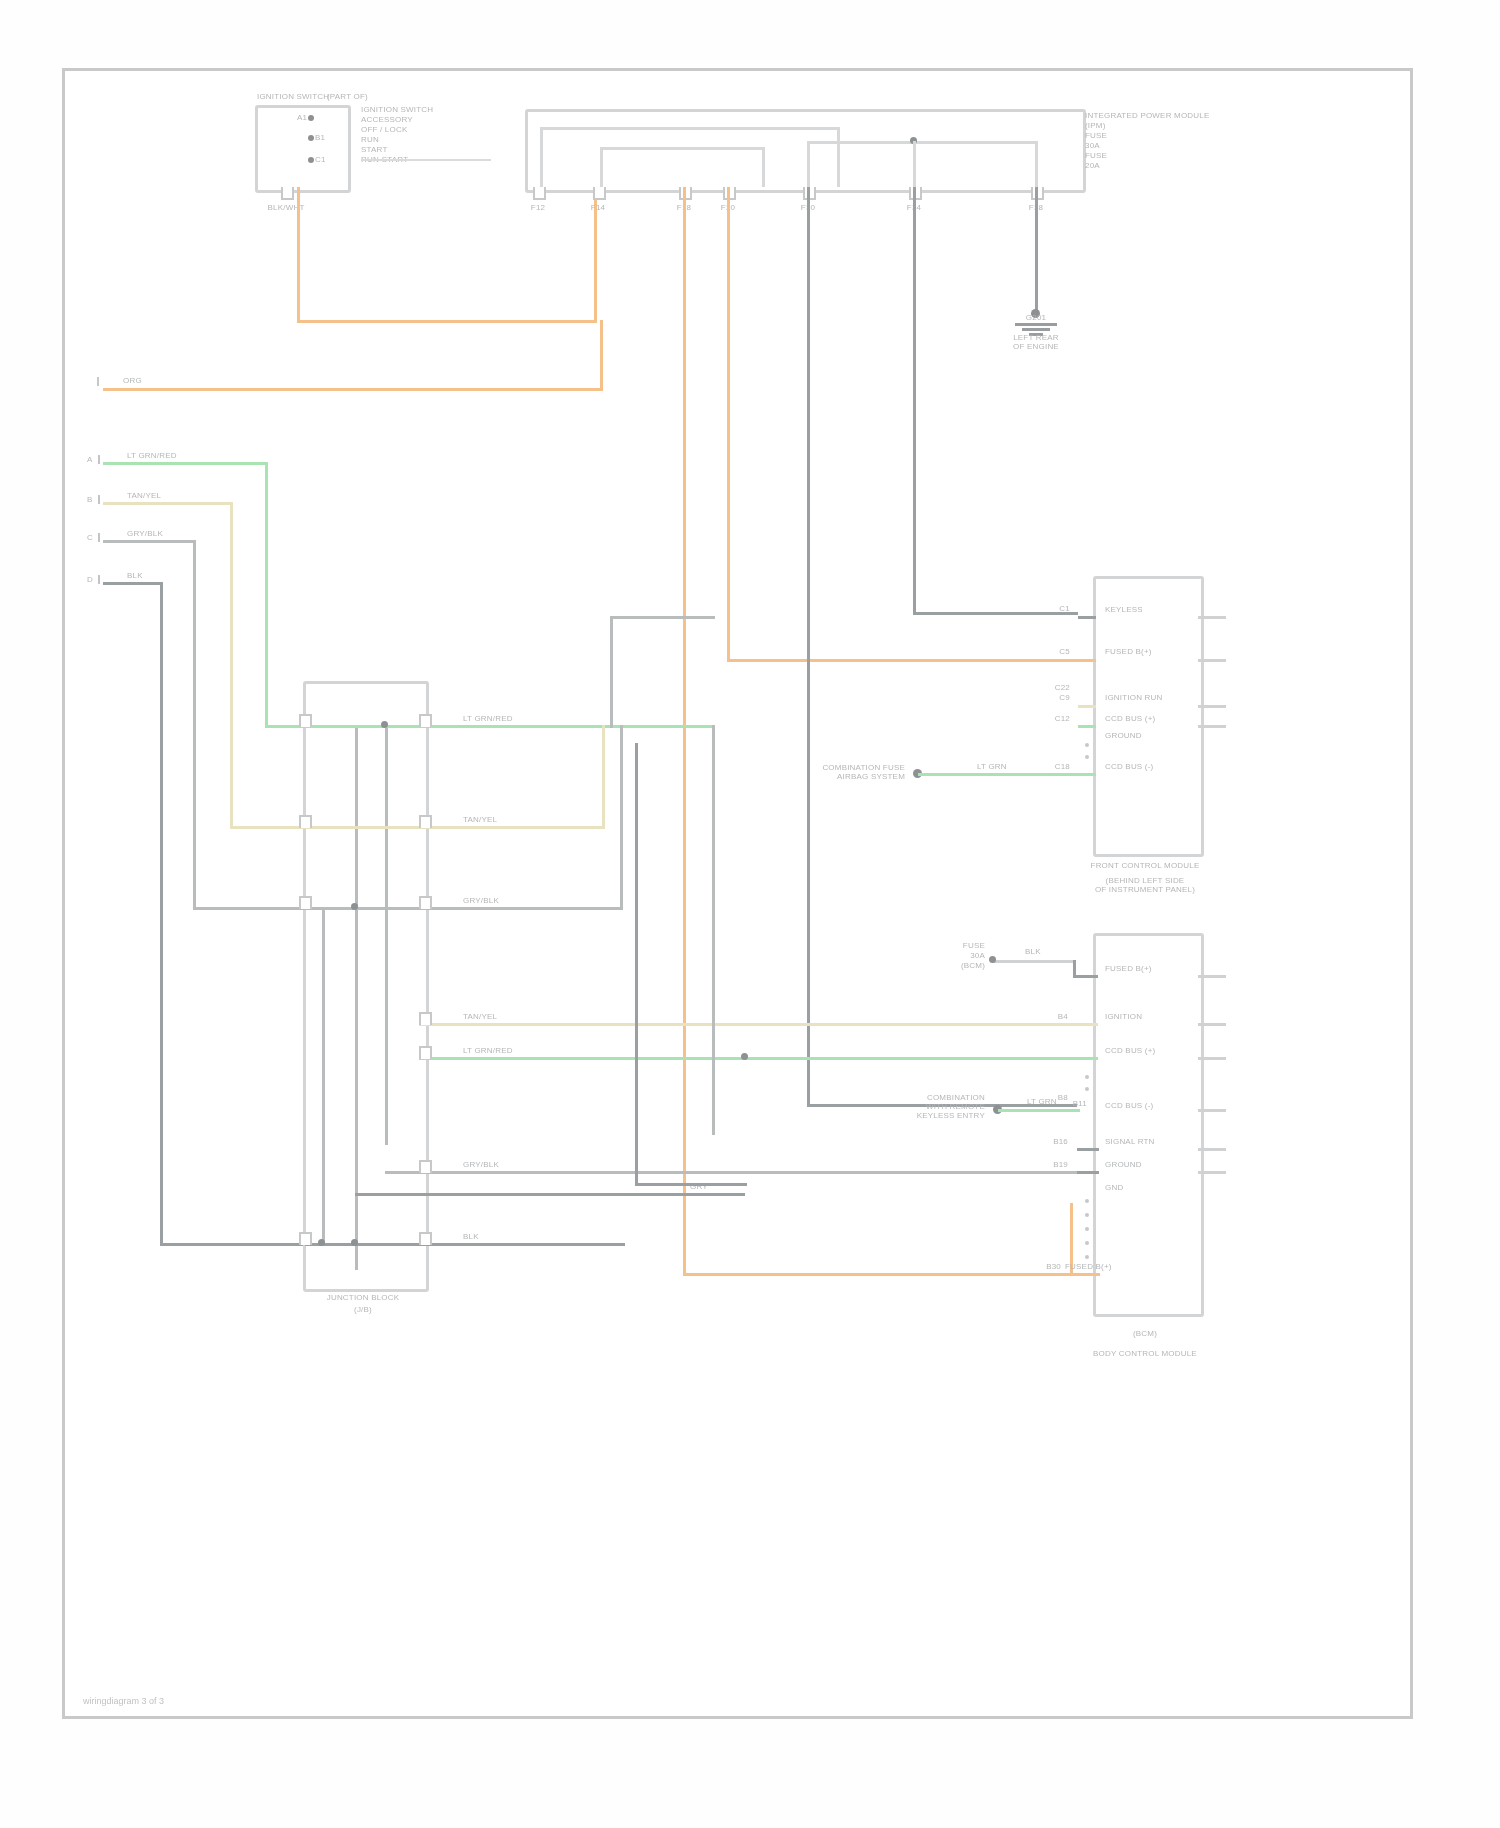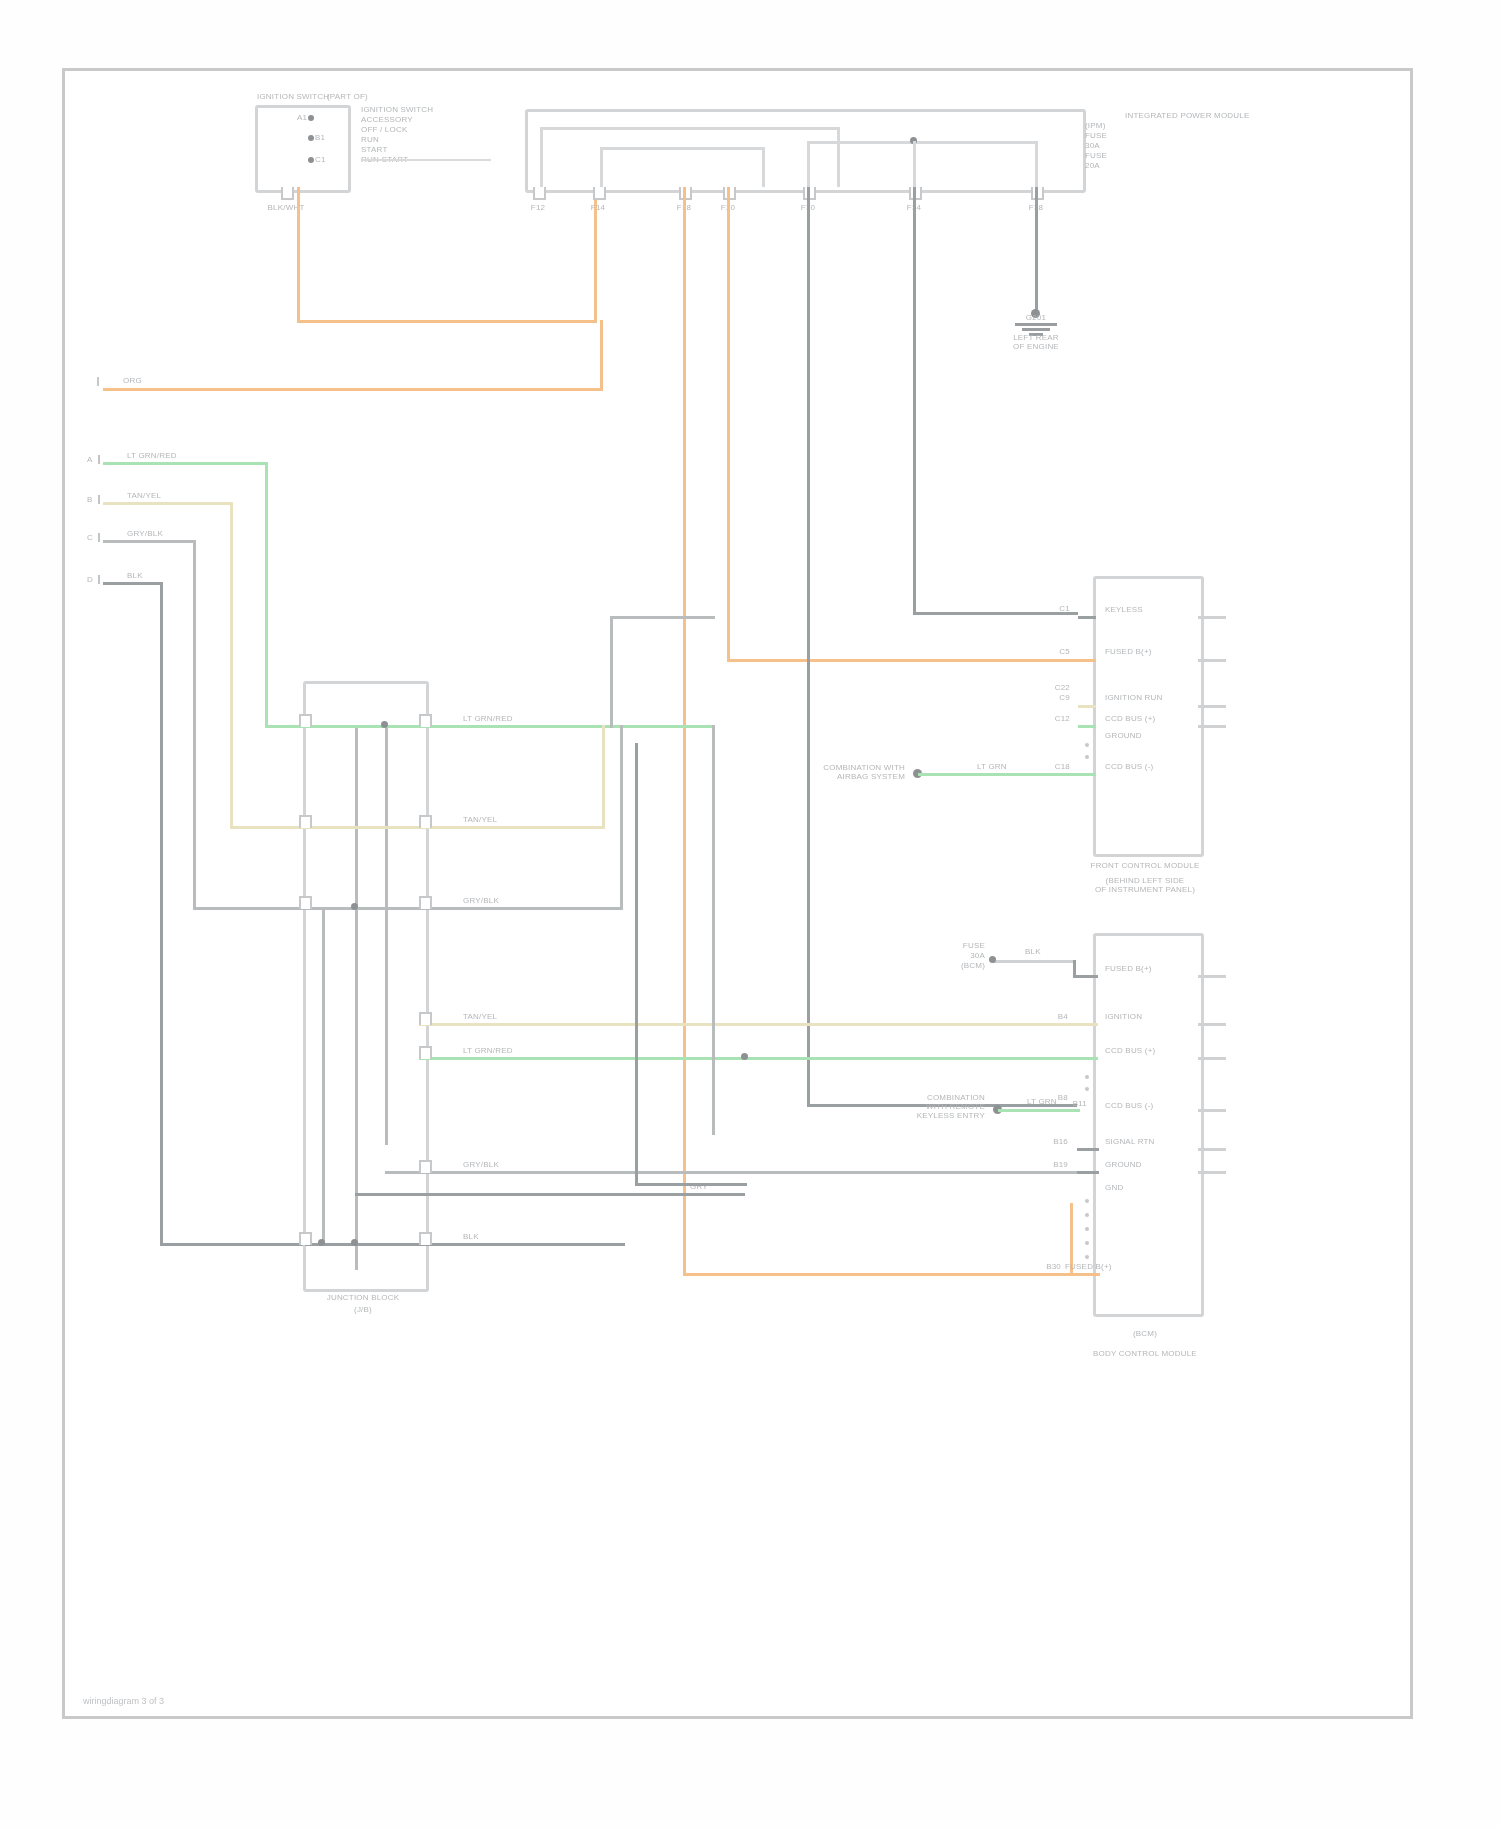--- a/index.html
+++ b/index.html
@@ -60,21 +60,21 @@
     <div class="wire h w-org" style="left:232px;top:249px;width:300px;"></div>
     <div class="wire v w-org" style="left:529px;top:118px;height:134px;"></div>
 
     <div class="wire v w-org" style="left:232px;top:249px;height:0px;"></div>
     <div class="wire h w-org" style="left:38px;top:317px;width:500px;"></div>
     <div class="wire v w-org" style="left:535px;top:249px;height:70px;"></div>
     <div class="pin" style="left:32px;top:306px;height:9px;border:none;border-left:2px solid #c6c8ca;width:0;"></div>
     <div class="lbl" style="left:58px;top:305px;">ORG</div>
 
     <div class="box" style="left:460px;top:38px;width:555px;height:78px;"></div>
-    <div class="lbl" style="left:1020px;top:40px;width:120px;margin-left:40px;">INTEGRATED POWER MODULE</div>
+    <div class="lbl" style="left:1020px;top:40px;width:120px;">INTEGRATED POWER MODULE</div>
     <div class="lbl" style="left:1020px;top:50px;width:120px;">(IPM)</div>
     <div class="lbl" style="left:1020px;top:60px;width:120px;">FUSE</div>
     <div class="lbl" style="left:1020px;top:70px;width:120px;">30A</div>
     <div class="lbl" style="left:1020px;top:80px;width:120px;">FUSE</div>
     <div class="lbl" style="left:1020px;top:90px;width:120px;">20A</div>
 
     <div class="wire h" style="left:475px;top:56px;width:300px;background:#d6d8da;"></div>
     <div class="wire v" style="left:475px;top:56px;height:60px;background:#d6d8da;"></div>
     <div class="wire v" style="left:772px;top:56px;height:60px;background:#d6d8da;"></div>
     <div class="wire h" style="left:535px;top:76px;width:165px;background:#d6d8da;"></div>
@@ -242,21 +242,21 @@
 
     <div class="lbl r" style="left:975px;top:612px;width:30px;">C22</div>
     <div class="lbl" style="left:1040px;top:660px;">GROUND</div>
 
     <div class="wire h" style="left:1133px;top:545px;width:28px;background:#cfd1d3;"></div>
     <div class="wire h" style="left:1133px;top:588px;width:28px;background:#cfd1d3;"></div>
     <div class="wire h" style="left:1133px;top:634px;width:28px;background:#cfd1d3;"></div>
     <div class="wire h" style="left:1133px;top:654px;width:28px;background:#cfd1d3;"></div>
 
     <div class="dot" style="left:848px;top:698px;"></div>
-    <div class="lbl r" style="left:740px;top:692px;width:100px;">COMBINATION WITH
+    <div class="lbl r" style="left:740px;top:692px;width:100px;">COMBINATION FUSE
 AIRBAG SYSTEM</div>
     <div class="wire h w-grn" style="left:853px;top:702px;width:162px;"></div>
     <div class="lbl" style="left:912px;top:691px;">LT GRN</div>
 
     <div class="box" style="left:1028px;top:862px;width:105px;height:378px;"></div>
     <div class="lbl c" style="left:1010px;top:1246px;width:140px;margin-top:32px;">BODY CONTROL MODULE</div>
     <div class="lbl c" style="left:1010px;top:1258px;width:140px;">(BCM)</div>
 
     <div class="lbl r" style="left:850px;top:870px;width:70px;">FUSE</div>
     <div class="lbl r" style="left:850px;top:880px;width:70px;">30A</div>

